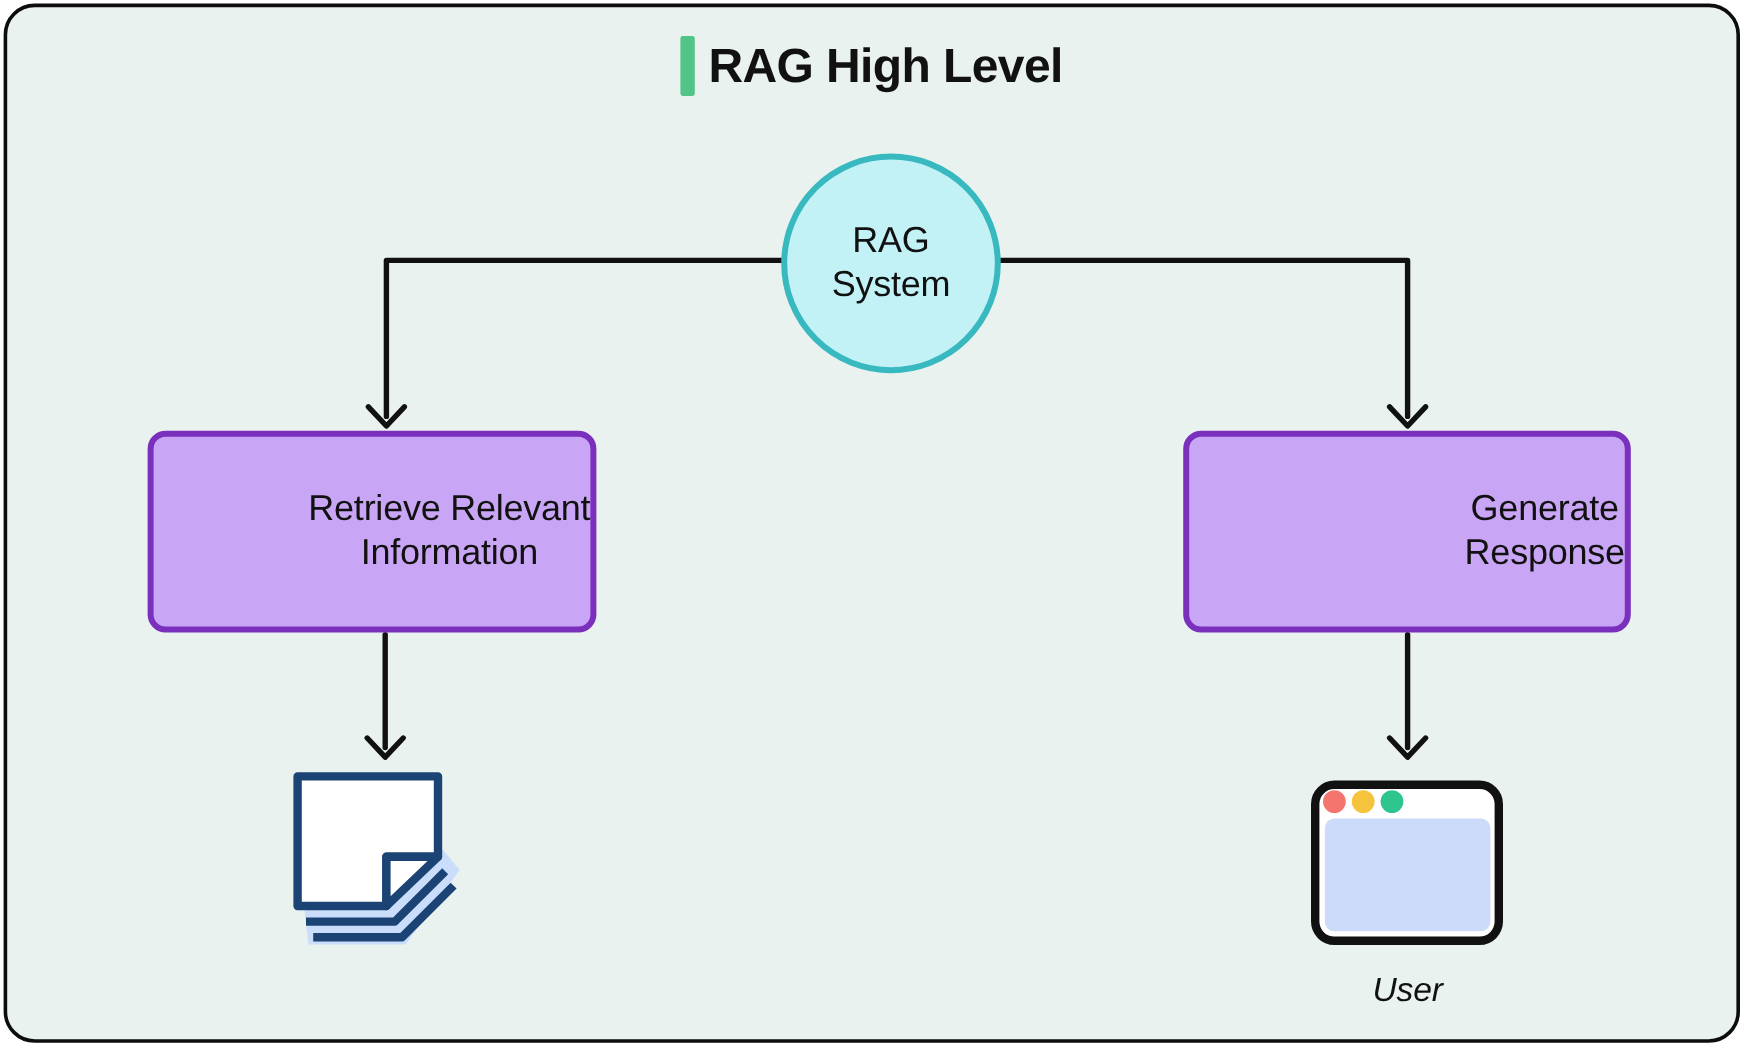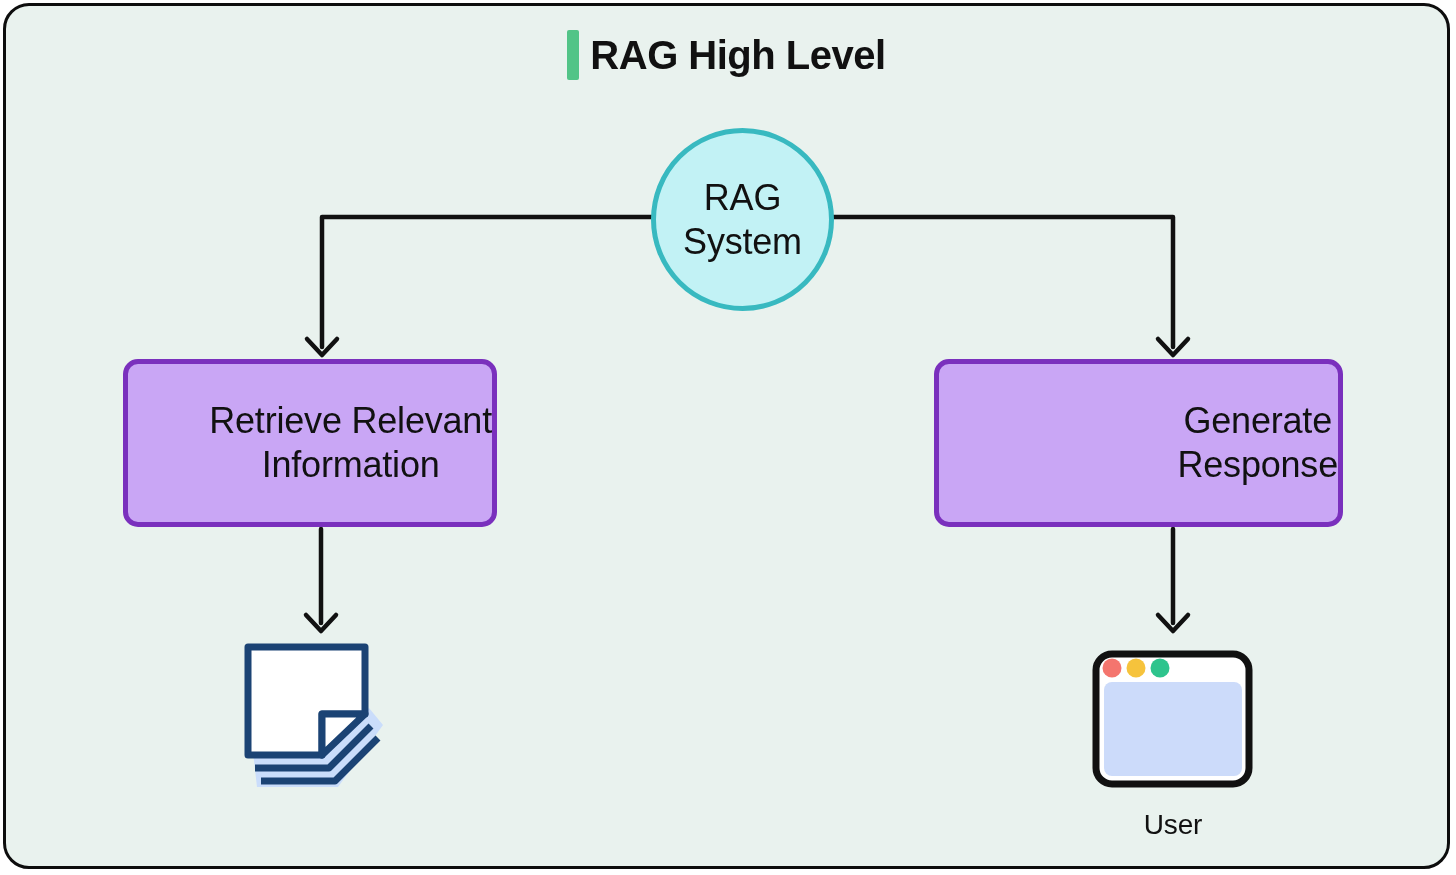--- a/index.html
+++ b/index.html
@@ -82,24 +82,24 @@
     box-sizing: border-box;
     border-radius: 15px;
     background: var(--box-fill, #c9a6f5);
     border: 5px solid var(--box-border, #7a30bd);
     display: flex;
     align-items: center;
     justify-content: flex-end;
     text-align: center;
   }
   .rect-node.left  { left: 117px;  width: 374px; }
-  .rect-node.right { left: 928px;  width: 409px; }
+  .rect-node.right { left: 980px;  width: 373px; }
 
   .node-label {
-    font-size: 36px;
+    font-size: 30px;
     font-weight: 500;
     line-height: 1.22;
     white-space: pre-line;
     letter-spacing: -0.2px;
   }
 
   
   .icon-wrap { position: absolute; }
   .icon-docs { left: 235px; top: 634px; }
   .icon-user { left: 1085px; top: 643px; }
@@ -118,21 +118,21 @@
   .caption {
     position: absolute;
     top: 803px;
     width: 300px;
     text-align: center;
     font-size: 28px;
     font-weight: 500;
     letter-spacing: -0.2px;
   }
   .caption.left  { left: 153px; }
-  .caption.right { left: 1017px; }
+  .caption.right { left: 1017px; font-style: italic; }
 </style>
 </head>
 <body>
 
 <div class="frame">
   <div class="stage">
 
     <div class="header">
       <div class="accent-bar"></div>
       <div class="page-title">RAG High Level</div>

